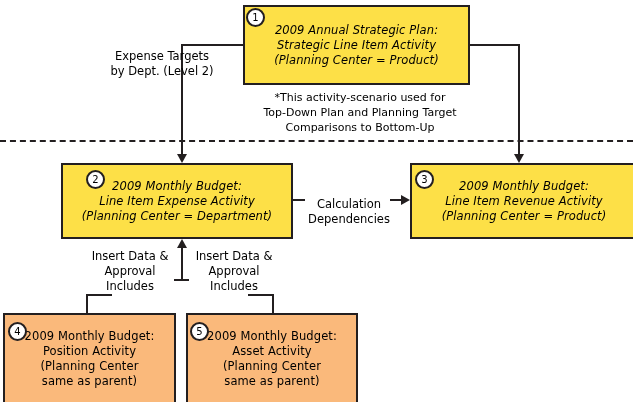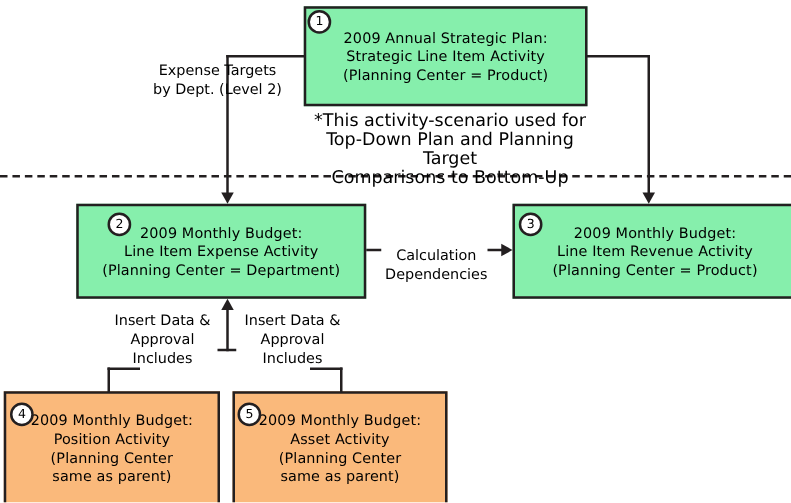--- a/index.html
+++ b/index.html
@@ -25,21 +25,21 @@
     text-align: center;
     color: #000000;
     font-size: 11.5px;
     line-height: 15px;
     letter-spacing: 0.1px;
   }
   .node .node-text {
     padding: 0 6px;
     white-space: pre-line;
   }
-  .node.blue { background: #86efac; }
+  .node.blue { background: #fde047; font-style: italic; }
   .node.orange { background: #fab97b; }
 
   .badge {
     position: absolute;
     width: 19px;
     height: 19px;
     border-radius: 50%;
     background: #ffffff;
     border: 2px solid #231f20;
     box-sizing: border-box;
@@ -54,21 +54,21 @@
     position: absolute;
     font-size: 11.5px;
     line-height: 15px;
     color: #000000;
     text-align: center;
     white-space: pre-line;
     z-index: 3;
   }
   .note {
     position: absolute;
-    font-size: 14px;
+    font-size: 11px;
     line-height: 15px;
     color: #000000;
     text-align: center;
     white-space: pre-line;
     z-index: 3;
   }
 
   .hline {
     position: absolute;
     height: 0;
@@ -121,21 +121,21 @@
   </div>
   <div class="badge" style="left:246px; top:8px;">1</div>
 
   <div class="note" style="left:240px; top:90px; width:240px;">*This activity-scenario used for
 Top-Down Plan and Planning Target
 Comparisons to Bottom-Up</div>
 
   <div class="hline" style="left:181px; top:44px; width:63px;"></div>
   <div class="vline" style="left:181px; top:44px; height:112px;"></div>
   <div class="arrow down" style="left:177px; top:154px;"></div>
-  <div class="label" style="left:108px; top:49px; width:132px;">Expense Targets
+  <div class="label" style="left:96px; top:49px; width:132px;">Expense Targets
 by Dept. (Level 2)</div>
 
   <div class="hline" style="left:468px; top:44px; width:52px;"></div>
   <div class="vline" style="left:518px; top:44px; height:112px;"></div>
   <div class="arrow down" style="left:514px; top:154px;"></div>
 
   <div class="dashline" style="left:0px; top:140px; width:633px;"></div>
 
   <div class="node blue" style="left:61px; top:163px; width:232px; height:76px;">
     <span class="node-text">2009 Monthly Budget:

